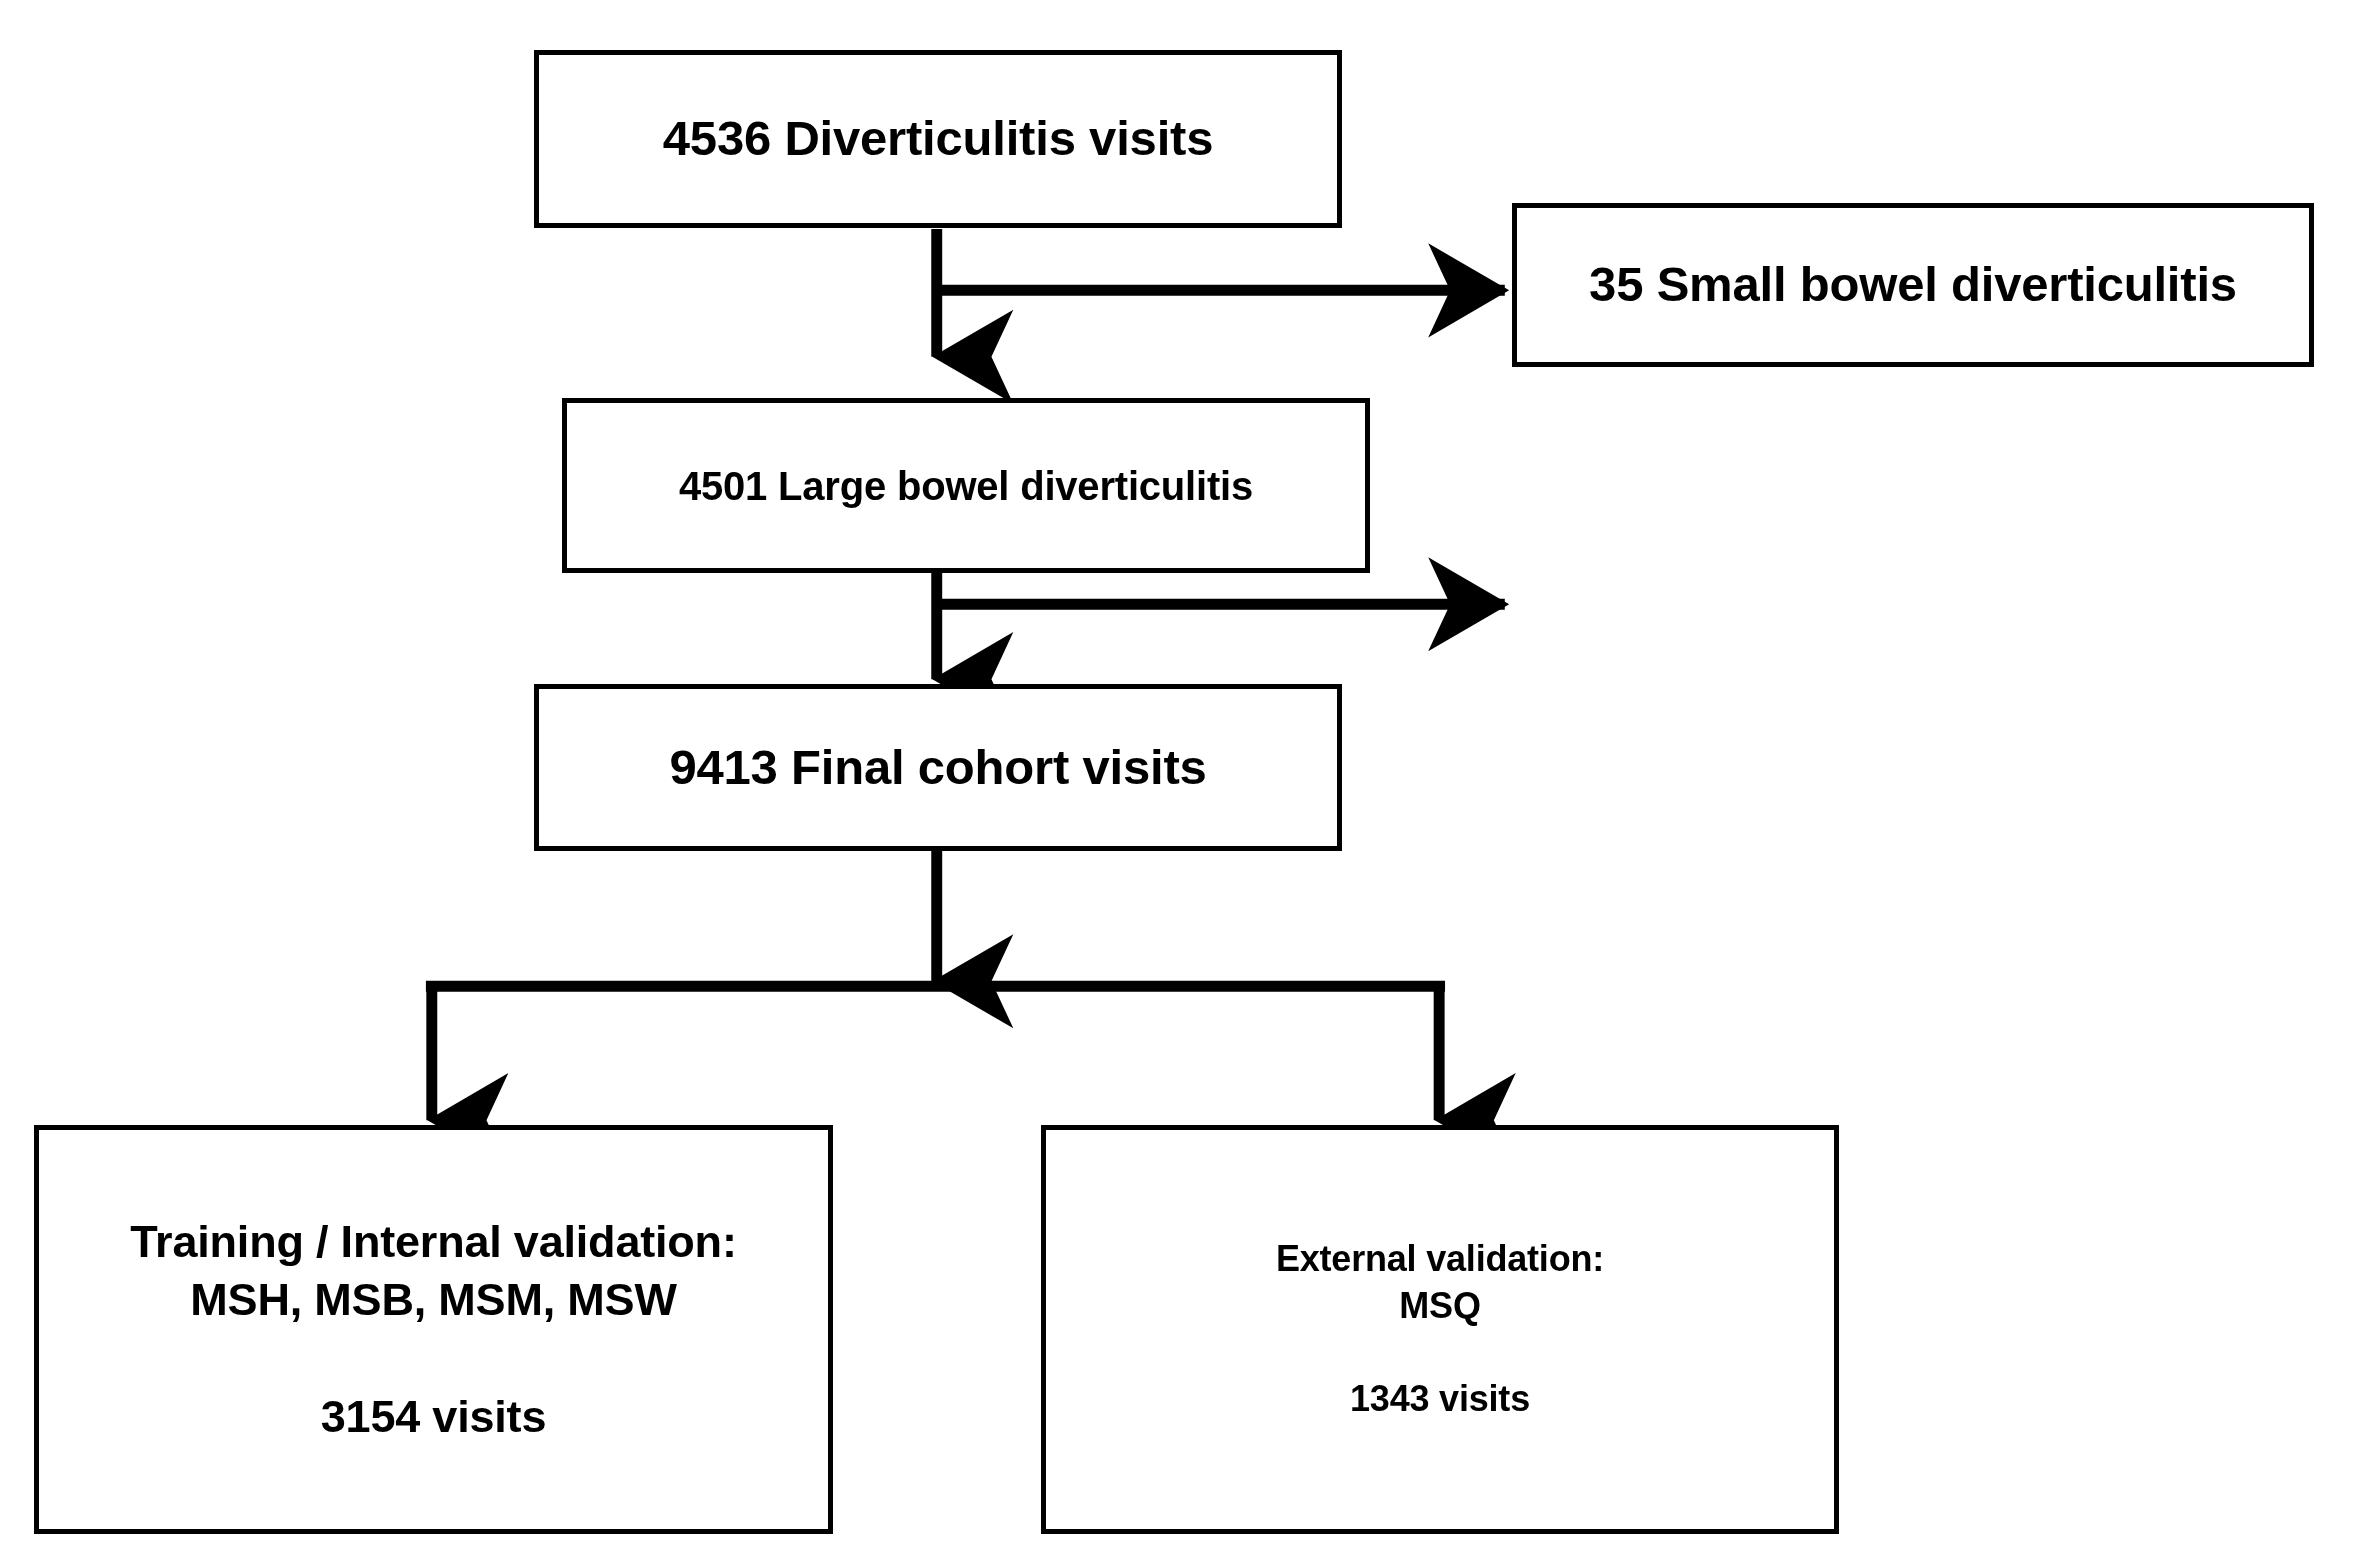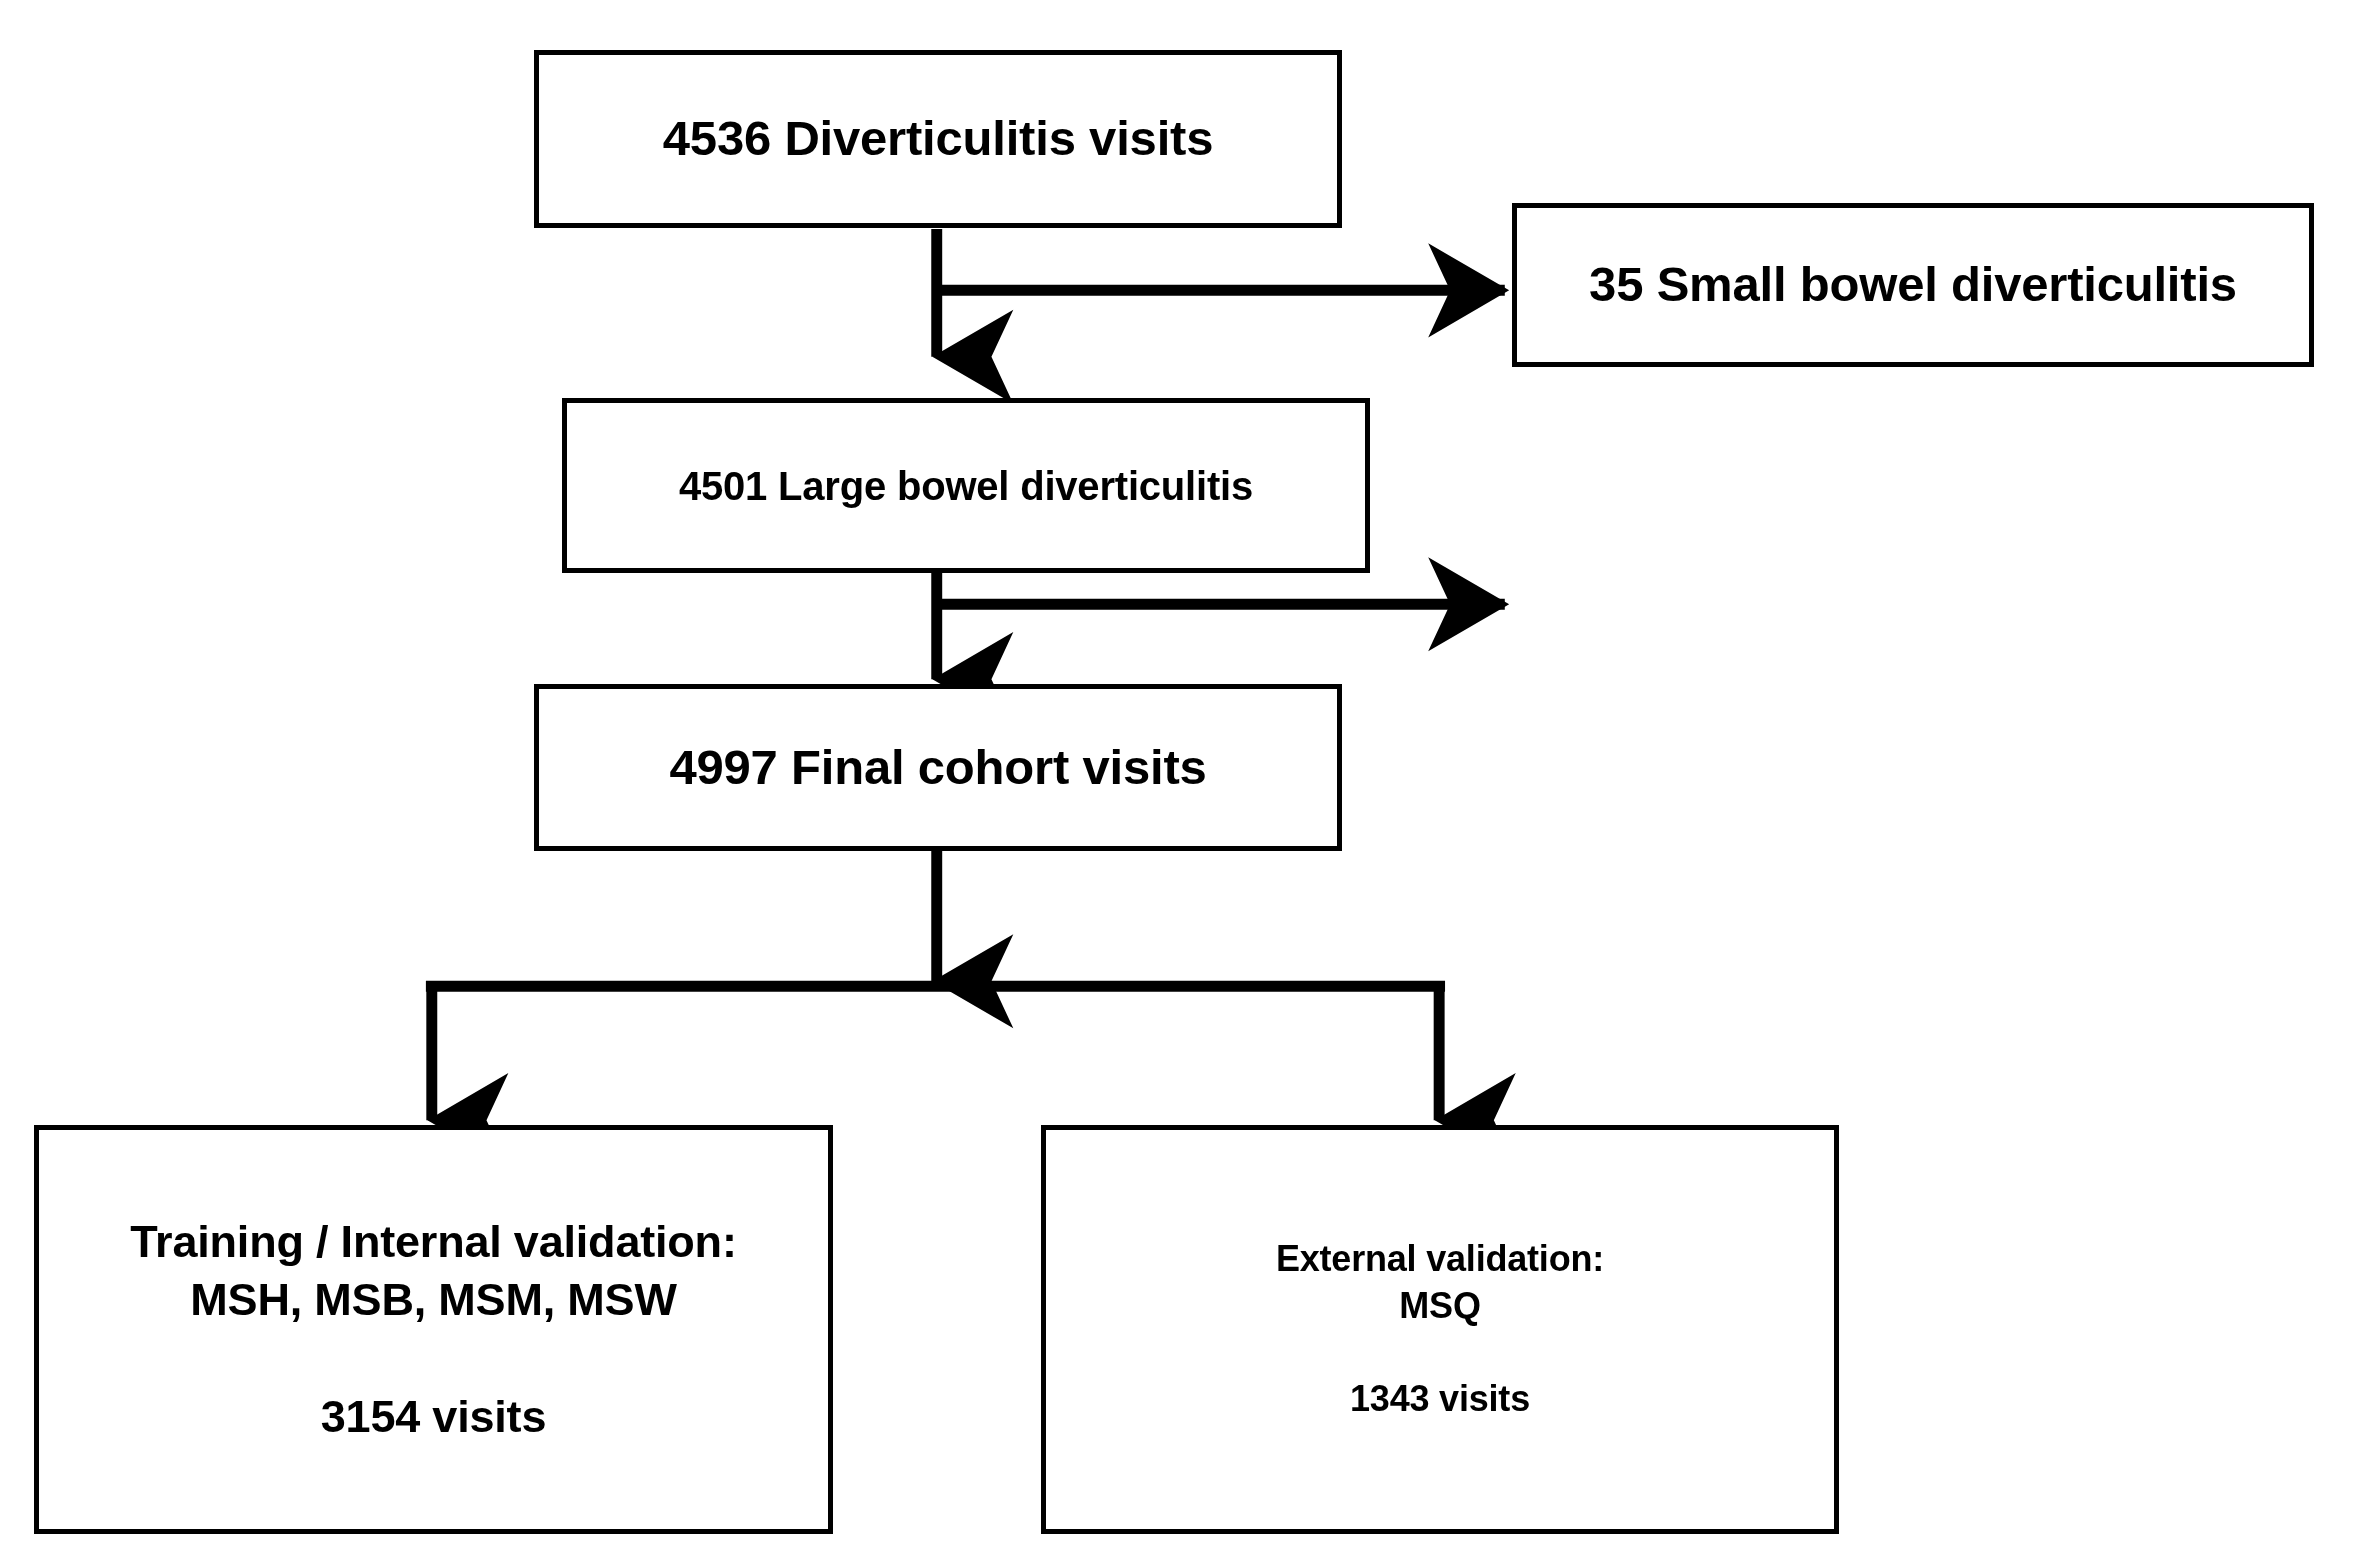--- a/index.html
+++ b/index.html
@@ -131,21 +131,21 @@
   <div class="node" id="node-small-bowel">
     <span class="line">35 Small bowel diverticulitis</span>
   </div>
 
   <div class="node" id="node-large-bowel">
     <span class="line">4501 Large bowel diverticulitis</span>
   </div>
 
 
   <div class="node" id="node-final-cohort">
-    <span class="line">4997 Final cohort visits</span>
+    <span class="line">9413 Final cohort visits</span>
   </div>
 
   <div class="node" id="node-training-internal">
     <span class="line">Training / Internal validation:</span>
     <span class="line">MSH, MSB, MSM, MSW</span>
     <span class="spacer"></span>
     <span class="line">3154 visits</span>
   </div>
 
   <div class="node" id="node-external-validation">

